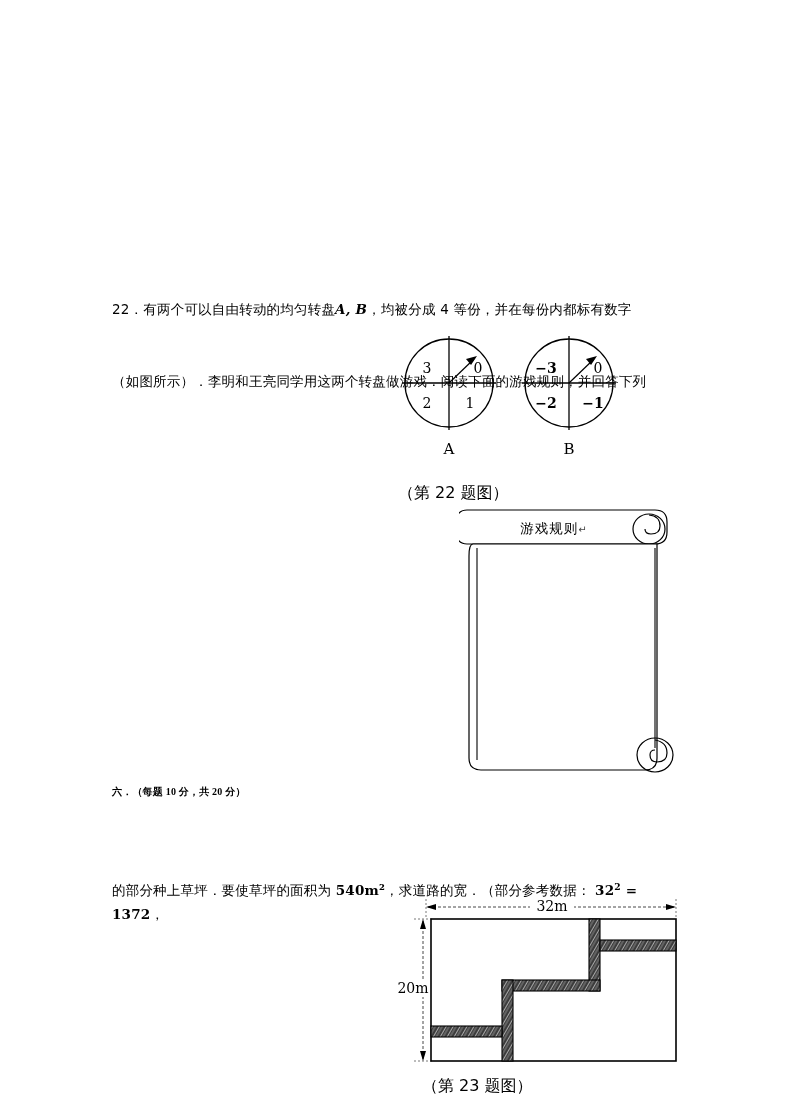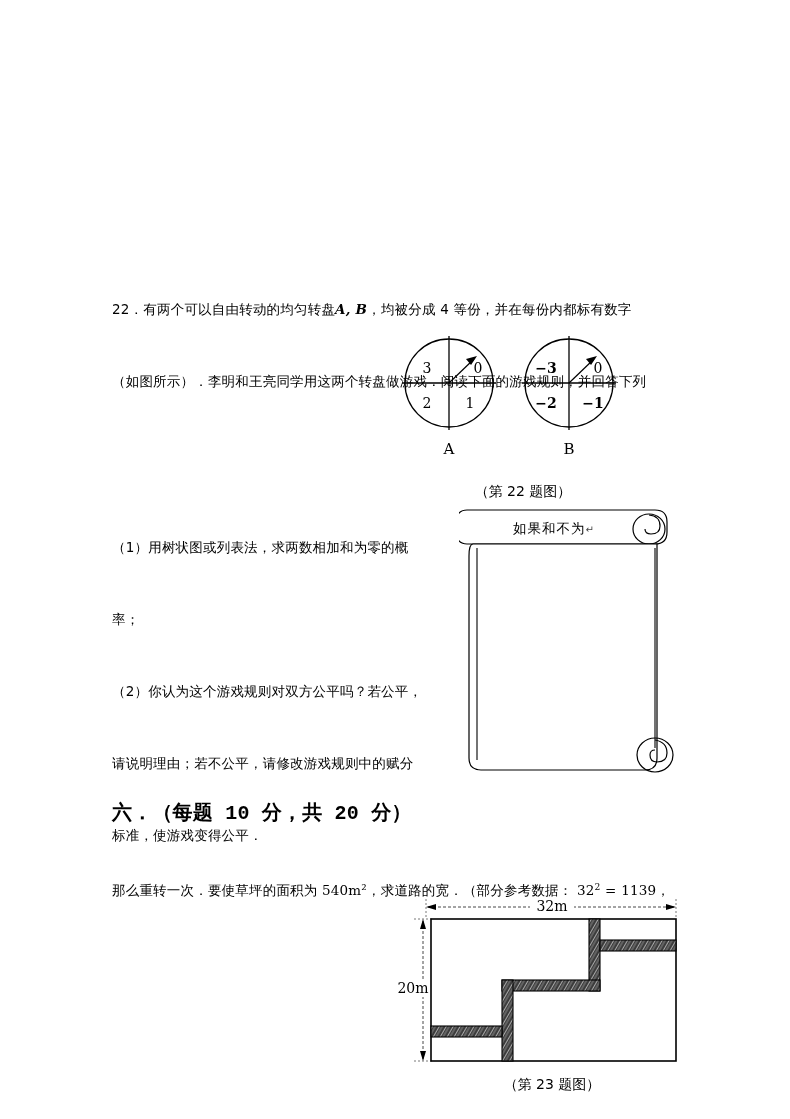--- a/index.html
+++ b/index.html
@@ -74,22 +74,22 @@
   .spinner-label {
     position: absolute;
     top: 108px;
     width: 102px;
     text-align: center;
     font-size: 15px;
     font-family: "DejaVu Serif", "Liberation Serif", serif;
   }
   .fig-caption {
     position: absolute;
-    font-size: 14px;
-    text-align: center;
+    font-size: 16px;
+    text-align: left;
   }
   #fig22-caption {
     left: 398px;
     top: 483px;
     width: 250px;
   }
   #fig23-caption {
     left: 422px;
     top: 1076px;
     width: 260px;
@@ -128,33 +128,33 @@
     width: 180px;
     font-size: 13.5px;
     line-height: 23.5px;
     letter-spacing: 0.3px;
     white-space: pre-wrap;
   }
 
   
   #sec6-head {
     left: 112px;
-    top: 802px;
-    font-size: 20px;
+    top: 780px;
+    font-size: 10px;
     font-weight: bold;
-    font-family: Liberation Mono, monospace;
+    font-family: Liberation Serif, serif;
   }
   #q23-stem {
     left: 112px;
     top: 826px;
     width: 578px;
   }
   #q23-stem .ln { display: block; }
   .mathb {
-    font-weight: normal;
+    font-weight: bold;
     font-family: "DejaVu Serif", "Liberation Serif", serif;
     text-align: center;
   }
   .mathb sup { font-size: 0.68em; }
 
   
   #fig23 {
     position: absolute;
     left: 398px;
     top: 893px;
@@ -200,56 +200,49 @@
         <text x="80" y="37" font-size="14" font-family="DejaVu Serif, Liberation Serif, serif" text-anchor="middle" dominant-baseline="middle" fill="#000">0</text>
         <text x="28" y="72" font-size="14" font-weight="bold" font-family="DejaVu Serif, Liberation Serif, serif" text-anchor="middle" dominant-baseline="middle" fill="#000">−2</text>
         <text x="75" y="72" font-size="14" font-weight="bold" font-family="DejaVu Serif, Liberation Serif, serif" text-anchor="middle" dominant-baseline="middle" fill="#000">−1</text>
       </svg>
       <div class="spinner-label">B</div>
     </div>
   </div>
 
   <div class="fig-caption" id="fig22-caption">（第 22 题图）</div>
 
-  <div class="tb" id="q22-subs">
-    <span class="ln">（1）用树状图或列表法，求两数相加和为零的概</span>
-    <span class="ln">率；</span>
-    <span class="ln">（2）你认为这个游戏规则对双方公平吗？若公平，</span>
-    <span class="ln">请说明理由；若不公平，请修改游戏规则中的赋分</span>
-    <span class="ln">标准，使游戏变得公平．</span>
-  </div>
 
   <div id="scroll-box">
     <svg id="scroll-svg" width="223" height="285" viewBox="0 0 223 285">
 
       <path d="M 8 2 L 196 2 Q 208 2 208 14 L 208 24 Q 208 36 196 36 L 8 36 Q -4 36 -4 19 Q -4 2 8 2 Z" fill="#ffffff" stroke="#000" stroke-width="1.2"></path>
 
       <ellipse cx="190" cy="21" rx="16" ry="15" fill="none" stroke="#000" stroke-width="1.2"></ellipse>
       <path d="M 190 7 Q 201 8 201 18 Q 201 26 192 26 Q 186 26 186 21" fill="none" stroke="#000" stroke-width="1.2"></path>
 
       <path d="M 14 36 L 198 36 L 198 250 Q 198 262 186 262 L 22 262 Q 10 262 10 250 L 10 48 Q 10 36 14 36 Z" fill="#ffffff" stroke="#000" stroke-width="1.2"></path>
 
       <line x1="18" y1="40" x2="18" y2="252" stroke="#000" stroke-width="1.1"></line>
 
       <line x1="196" y1="40" x2="196" y2="240" stroke="#000" stroke-width="1.1"></line>
 
       <ellipse cx="196" cy="247" rx="18" ry="17" fill="none" stroke="#000" stroke-width="1.2"></ellipse>
       <path d="M 196 232 Q 208 234 208 245 Q 208 254 198 254 Q 191 254 191 247 Q 191 242 196 242" fill="none" stroke="#000" stroke-width="1.2"></path>
     </svg>
 
     <div id="scroll-title">
-      <span>如果和不为</span><span class="pilcrow">↵</span>
+      <span>游戏规则</span><span class="pilcrow">↵</span>
     </div>
 
   </div>
 
   <div class="tb bold" id="sec6-head">六．（每题 10 分，共 20 分）</div>
 
   <div class="tb" id="q23-stem">
-    <span class="ln"><span>那么重转一次．要使草坪的面积为 </span><span class="mathb">540m²</span><span>，求道路的宽．（部分参考数据： </span><span class="mathb"><span>32</span><sup>2</sup> = <span>1139</span></span><span>，</span></span>
+    <span class="ln"><span>的部分种上草坪．要使草坪的面积为 </span><span class="mathb">540m²</span><span>，求道路的宽．（部分参考数据： </span><span class="mathb"><span>32</span><sup>2</sup> = <span>1372</span></span><span>，</span></span>
   </div>
 
   <div id="fig23">
     <svg width="290" height="185" viewBox="0 0 290 185">
       <defs>
         <pattern id="roadhatch" width="6" height="6" patternUnits="userSpaceOnUse" patternTransform="rotate(30)">
           <rect width="6" height="6" fill="#3c3c3c"></rect>
           <line x1="0" y1="0" x2="0" y2="6" stroke="#d8d8d8" stroke-width="1.4"></line>
           <line x1="3" y1="0" x2="3" y2="6" stroke="#9a9a9a" stroke-width="0.8"></line>
         </pattern>

